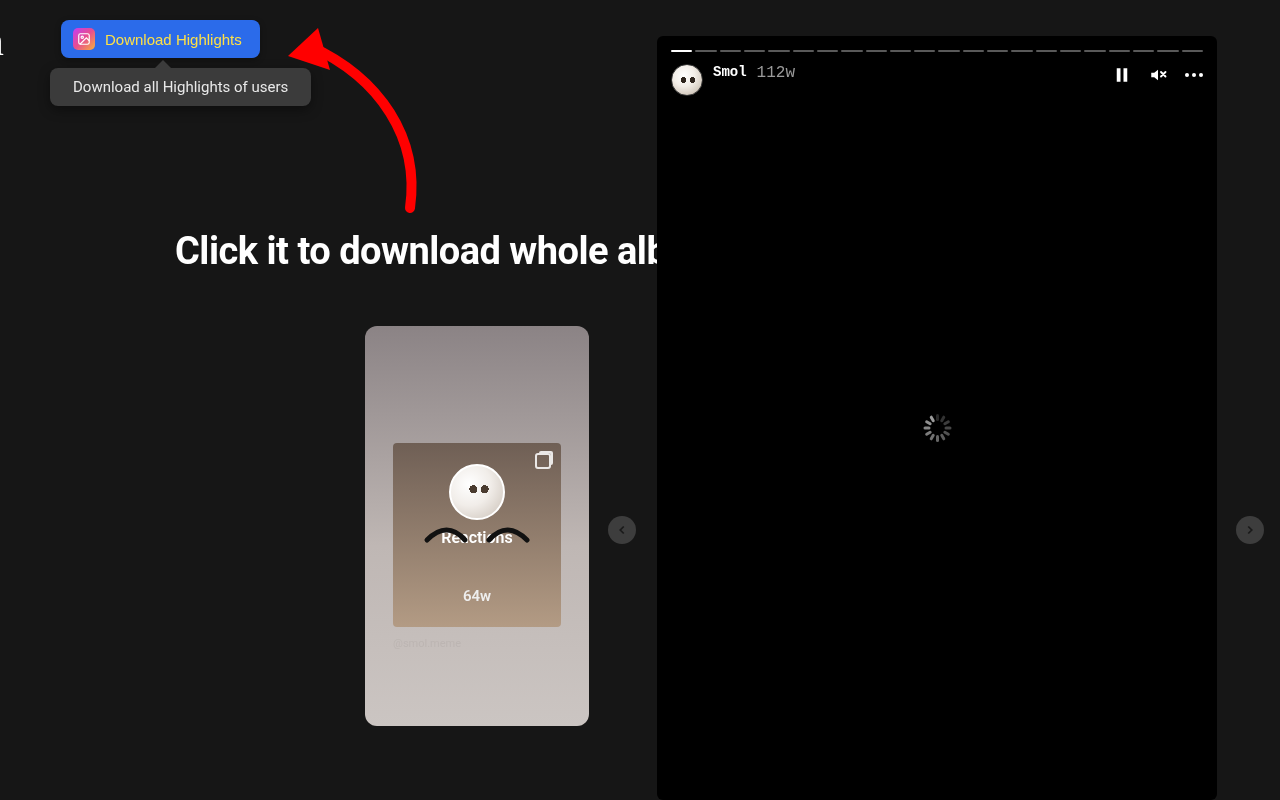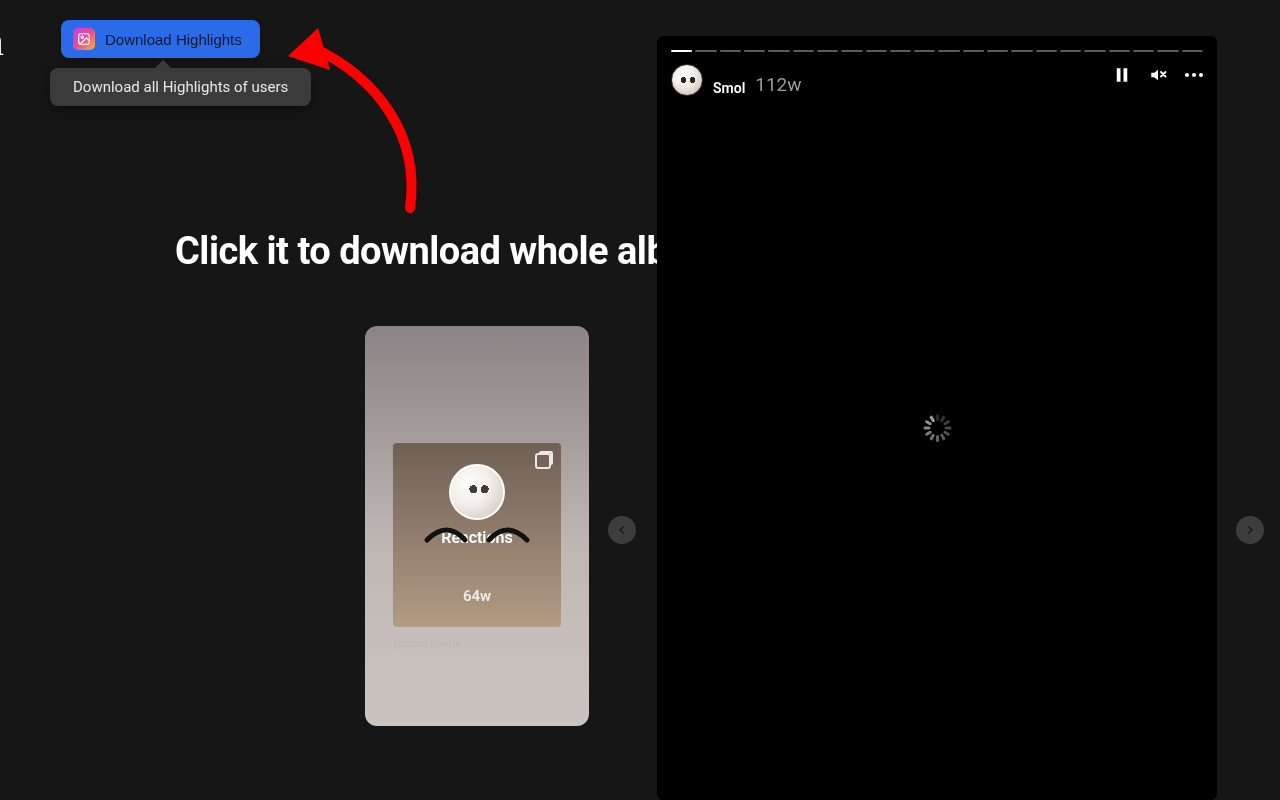--- a/index.html
+++ b/index.html
@@ -10,21 +10,21 @@
   .logo-fragment {
     position:absolute; left:-45px; top:18px;
     font-family: "Brush Script MT", "Segoe Script", cursive;
     font-size:40px; font-weight:500; color:#fff;
     letter-spacing:0px;
   }
 
   .dl-btn {
     position:absolute; left:61px; top:20px;
     display:flex; align-items:center; gap:10px;
-    background:#2b6bea; color:#0f172a;
+    background:#2b6bea; color:#fde047;
     border:none; border-radius:8px;
     padding:8px 18px 8px 12px;
     font-size:15px; cursor:pointer;
     box-shadow:0 2px 6px rgba(0,0,0,.3);
   }
   .dl-btn .ic {
     width:22px; height:22px; border-radius:5px;
     background:linear-gradient(135deg,#c33cf5,#e84e8e,#f6b13c);
     display:flex; align-items:center; justify-content:center;
   }
@@ -118,35 +118,35 @@
     position:absolute; top:14px; left:14px; right:14px;
     display:flex; gap:3px;
   }
   .segments span{
     flex:1; height:2px; background:rgba(255,255,255,.35); border-radius:2px;
   }
   .segments span.active{ background:#fff; }
 
   .story-header{
     position:absolute; top:28px; left:14px; right:14px;
-    display:flex; align-items:flex-end; gap:10px;
+    display:flex; align-items:flex-start; gap:10px;font-family:Liberation Mono, monospace;
   }
   .story-header .av{
     width:32px; height:32px; border-radius:50%;
     background:radial-gradient(circle at 40% 35%, #fff 0%, #f3eee8 40%, #d8cfc4 70%, #a5948a 100%);
     border:1px solid #333; position:relative; overflow:hidden;
   }
   .story-header .av::after{
     content:""; position:absolute; left:7px; top:10px;
     width:18px; height:12px;
     background:radial-gradient(circle at 25% 40%, #2e241d 0 3px, transparent 3px),
                radial-gradient(circle at 75% 40%, #2e241d 0 3px, transparent 3px);
   }
   .story-header .name{ font-size:14px; font-weight:600; }
-  .story-header .time{ font-size:19px; color:#9a9a9a; }
+  .story-header .time{ font-size:16px; color:#9a9a9a; }
   .story-controls{
     position:absolute; top:30px; right:14px;
     display:flex; align-items:center; gap:18px;
   }
   .story-controls .ctrl{ cursor:pointer; display:flex; align-items:center; }
   .story-controls svg{ width:18px; height:18px; }
   .dots{ display:flex; gap:3px; }
   .dots span{ width:4px; height:4px; border-radius:50%; background:#fff; }
 
   .spinner{

